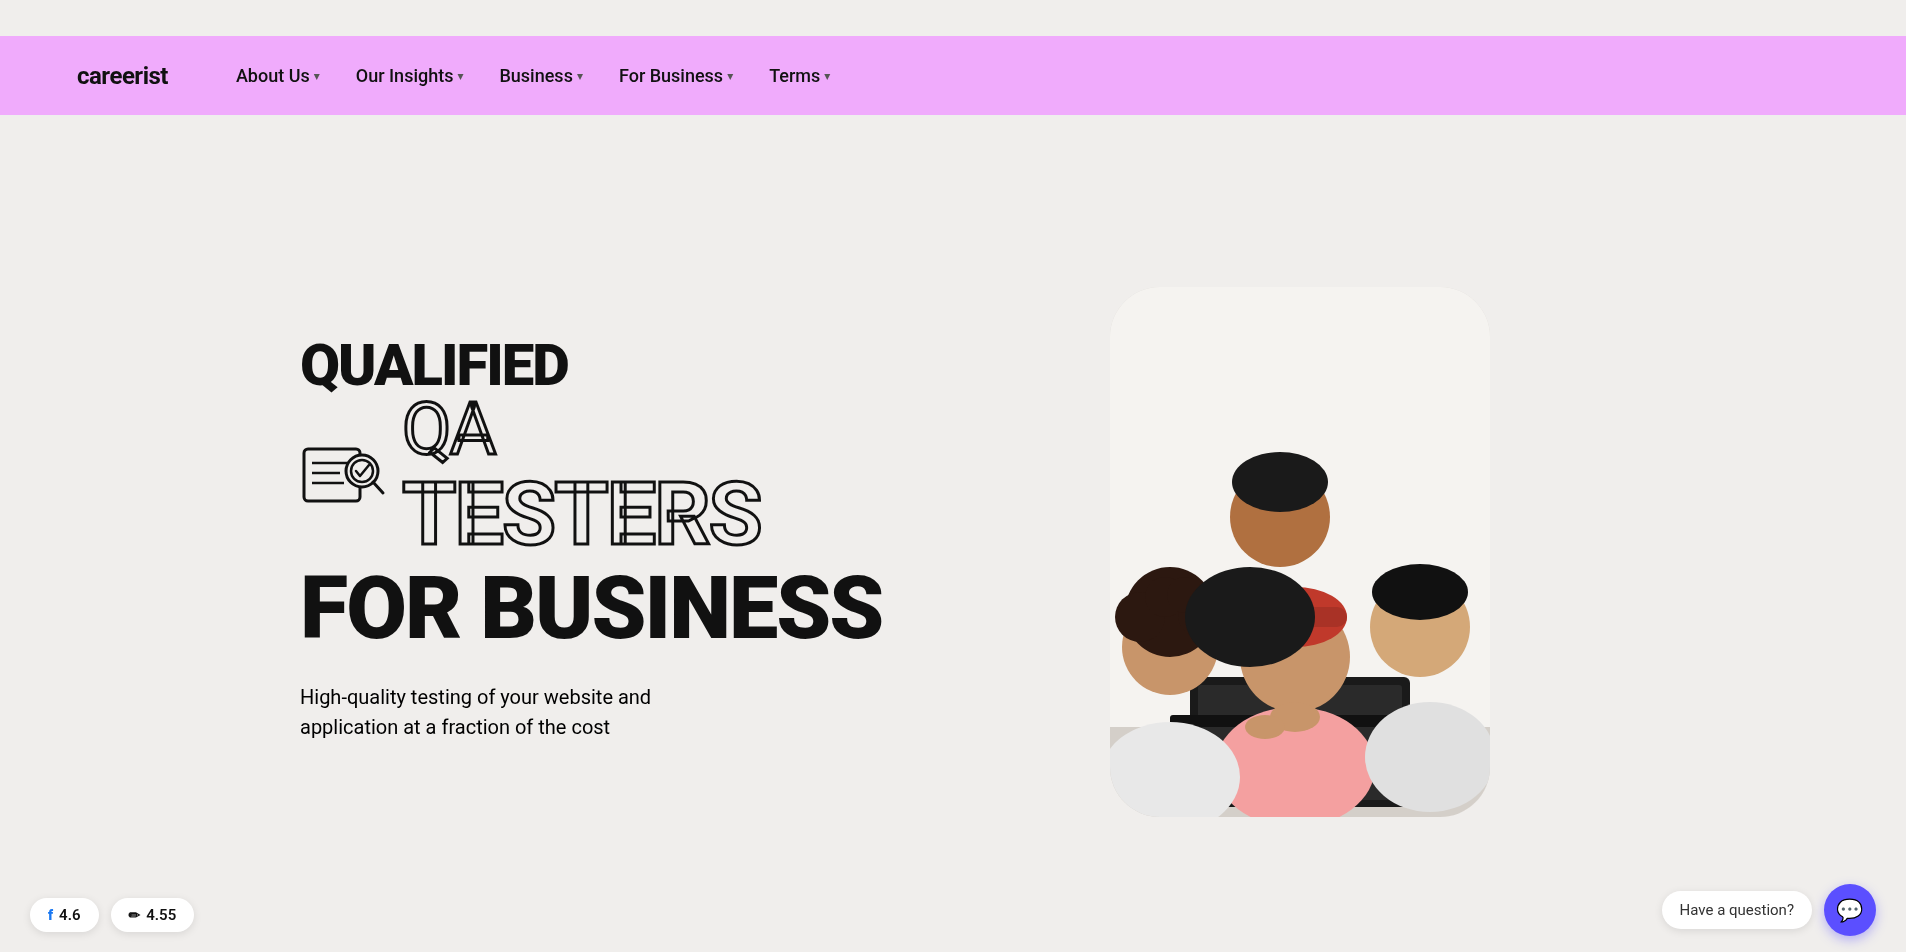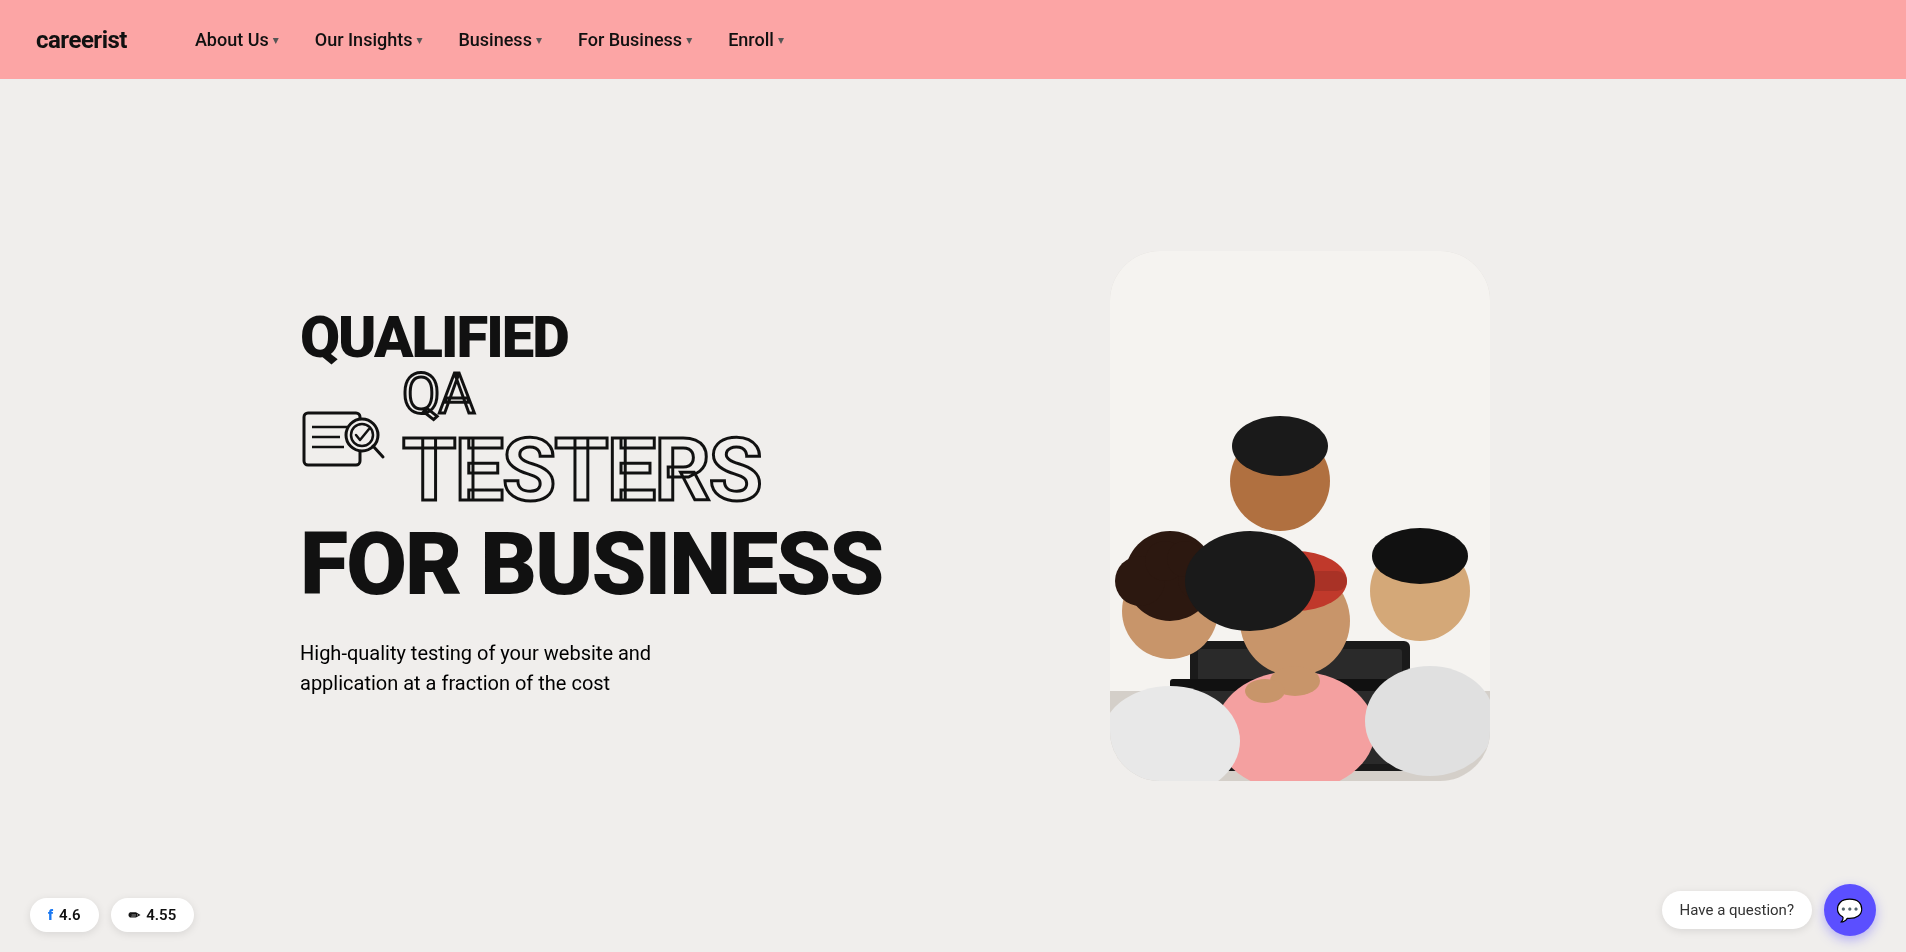--- a/index.html
+++ b/index.html
@@ -11,29 +11,30 @@
     body {
       font-family: -apple-system, BlinkMacSystemFont, 'Segoe UI', Roboto, sans-serif;
       background: #f0eeec;
       width: 1906px;
       min-height: 952px;
       overflow-x: hidden;
     }
 
     
     .navbar {
-      background: #fca5a5;
+      background: #f0abfc;
       height: 80px;
       display: flex;
       align-items: center;
-      padding: 0 36px;
+      padding: 0 77px;
       gap: 48px;
       border-bottom: 1px solid #eee;
       position: relative;
       z-index: 10;
+      margin-top: 36px;
     }
 
     .logo {
       font-size: 24px;
       font-weight: 700;
       color: #111;
       letter-spacing: -0.5px;
       margin-right: 20px;
     }
 
@@ -270,21 +271,21 @@
       </a>
     </li>
     <li>
       <a href="#">
         <span>For Business</span>
         <span class="chevron">▾</span>
       </a>
     </li>
     <li>
       <a href="#">
-        <span>Enroll</span>
+        <span>Terms</span>
         <span class="chevron">▾</span>
       </a>
     </li>
   </ul>
 </nav>
 
 <section class="hero">
   <div class="hero-content">
 
     <div class="hero-title">
@@ -302,21 +303,21 @@
 
           <circle cx="62" cy="30" r="16" stroke="#111" stroke-width="3" fill="#f0eeec"></circle>
           <circle cx="62" cy="30" r="11" stroke="#111" stroke-width="2.5" fill="none"></circle>
 
           <polyline points="56,30 60,35 69,24" stroke="#111" stroke-width="2.5" fill="none" stroke-linecap="round" stroke-linejoin="round"></polyline>
 
           <line x1="73" y1="41" x2="83" y2="52" stroke="#111" stroke-width="3" stroke-linecap="round"></line>
         </svg>
 
         <div>
-          <span class="outline-text" style="display:block; font-size:56px; font-weight:400; color:transparent; -webkit-text-stroke:3px #111; letter-spacing:-2px; line-height:1.0;">QA</span>
+          <span class="outline-text" style="display:block; font-size:72px; font-weight:400; color:transparent; -webkit-text-stroke:3px #111; letter-spacing:-2px; line-height:1.0;">QA</span>
           <span class="outline-text" style="display:block; font-size:88px; font-weight:700; color:transparent; -webkit-text-stroke:3px #111; letter-spacing:-2px; line-height:1.0; margin-top:4px;">TESTERS</span>
         </div>
       </div>
 
       <span class="line4" style="font-size:88px; font-weight:900; color:#111; display:block; letter-spacing:-2px; margin-top:6px;">FOR BUSINESS</span>
     </div>
 
     <p class="hero-description">High-quality testing of your website and application at a fraction of the cost</p>
 
   </div>

